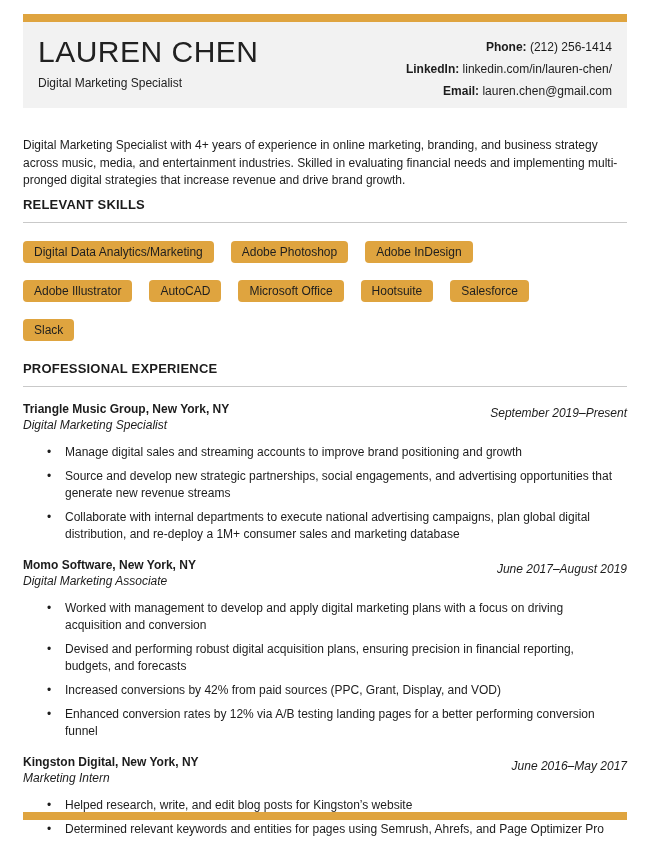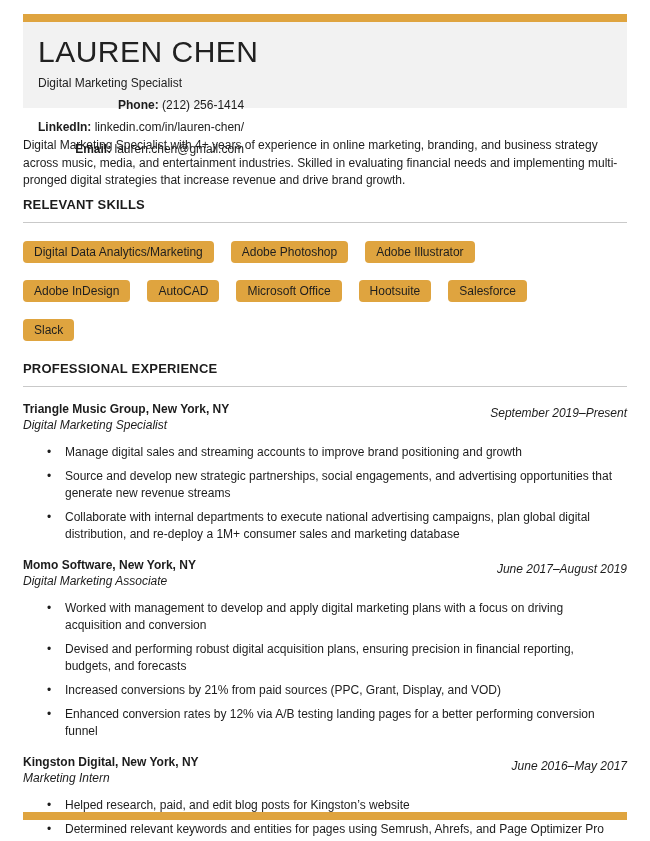--- a/index.html
+++ b/index.html
@@ -26,21 +26,20 @@
   .accent-bar.top{top:14px;}
   .accent-bar.bottom{top:812px;}
   .content{margin:0 23px;padding-top:22px;}
 
   
   .header{
     background:var(--header-bg);
     height:86px;
     display:flex;justify-content:space-between;align-items:flex-start;
     padding:12px 15px 0 15px;
-    flex-direction:column;
   }
   .name{
     font-size:30px;line-height:36px;letter-spacing:.5px;
     color:#212121;font-weight:400;
   }
   .job-headline{margin-top:5px;font-size:12px;color:#222;}
   .contact-block{text-align:right;line-height:22px;font-size:12px;padding-top:2px;}
   .contact-line b{font-weight:bold;}
 
   
@@ -95,22 +94,22 @@
           <div class="contact-line"><b>Email:</b> <span>lauren.chen@gmail.com</span></div>
         </div>
     </div>
 
     <div class="summary">Digital Marketing Specialist with 4+ years of experience in online marketing, branding, and business strategy across music, media, and entertainment industries. Skilled in evaluating financial needs and implementing multi-pronged digital strategies that increase revenue and drive brand growth.</div>
 
     <div class="section-heading">RELEVANT SKILLS</div>
     <div class="tags">
         <span class="tag">Digital Data Analytics/Marketing</span>
         <span class="tag">Adobe Photoshop</span>
+        <span class="tag">Adobe InDesign</span>
         <span class="tag">Adobe Illustrator</span>
-        <span class="tag">Adobe InDesign</span>
         <span class="tag">AutoCAD</span>
         <span class="tag">Microsoft Office</span>
         <span class="tag">Hootsuite</span>
         <span class="tag">Salesforce</span>
         <span class="tag">Slack</span>
       </div>
 
     <div class="section-heading xp">PROFESSIONAL EXPERIENCE</div>
     <div>
         <div class="job">
@@ -148,40 +147,40 @@
             <li>
               <span class="marker">•</span>
               <span class="bullet-text">Worked with management to develop and apply digital marketing plans with a focus on driving acquisition and conversion</span>
             </li>
             <li>
               <span class="marker">•</span>
               <span class="bullet-text">Devised and performing robust digital acquisition plans, ensuring precision in financial reporting, budgets, and forecasts</span>
             </li>
             <li>
               <span class="marker">•</span>
-              <span class="bullet-text">Increased conversions by 21% from paid sources (PPC, Grant, Display, and VOD)</span>
+              <span class="bullet-text">Increased conversions by 42% from paid sources (PPC, Grant, Display, and VOD)</span>
             </li>
             <li>
               <span class="marker">•</span>
               <span class="bullet-text">Enhanced conversion rates by 12% via A/B testing landing pages for a better performing conversion funnel</span>
             </li>
           </ul>
         </div>
         <div class="job">
           <div class="job-head">
             <div>
               <div class="company">Kingston Digital, New York, NY</div>
               <div class="role">Marketing Intern</div>
             </div>
             <div class="dates">June 2016–May 2017</div>
           </div>
           <ul class="bullets">
             <li>
               <span class="marker">•</span>
-              <span class="bullet-text">Helped research, paid, and edit blog posts for Kingston’s website</span>
+              <span class="bullet-text">Helped research, write, and edit blog posts for Kingston’s website</span>
             </li>
             <li>
               <span class="marker">•</span>
               <span class="bullet-text">Determined relevant keywords and entities for pages using Semrush, Ahrefs, and Page Optimizer Pro</span>
             </li>
           </ul>
         </div>
       </div>
 
     <div class="section-heading edu">EDUCATION</div>

